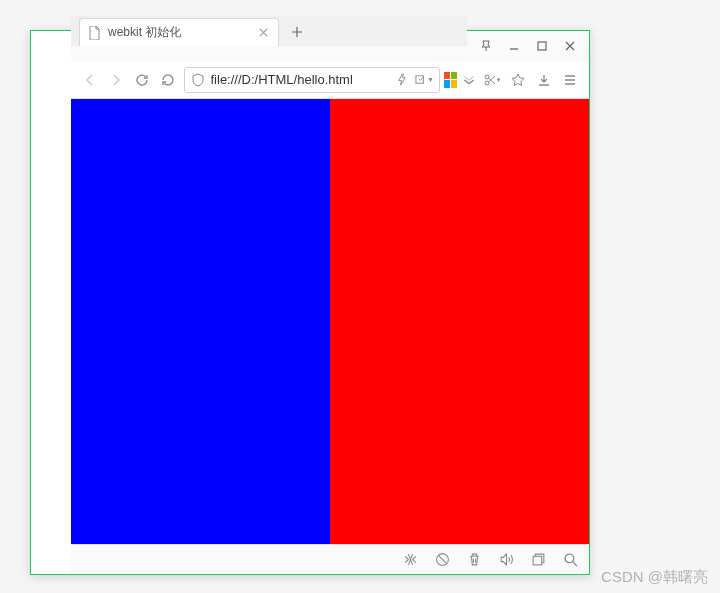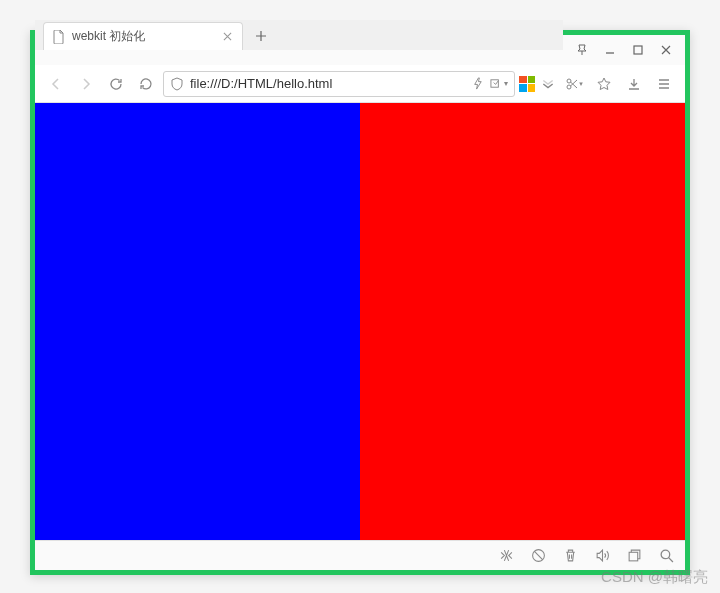--- a/index.html
+++ b/index.html
@@ -8,27 +8,28 @@
       background: #f5f5f5;
       width: 720px;
       height: 593px;
       position: relative;
       overflow: hidden;
     }
     .window {
       position: absolute;
       top: 30px;
       left: 30px;
-      width: 660px;
+      width: 560px;
       height: 545px;
       background: #fff;
-      border: 5px solid #22c55e;
+      border: 1px solid #22c55e;
       box-shadow: 0 2px 10px rgba(0,0,0,0.15);
       display: flex;
       flex-direction: column;
+      padding-left: 40px;
     }
     .titlebar {
       height: 30px;
       display: flex;
       align-items: center;
       justify-content: flex-end;
       padding: 0 8px;
       gap: 6px;
       background: #fafafa;
     }

